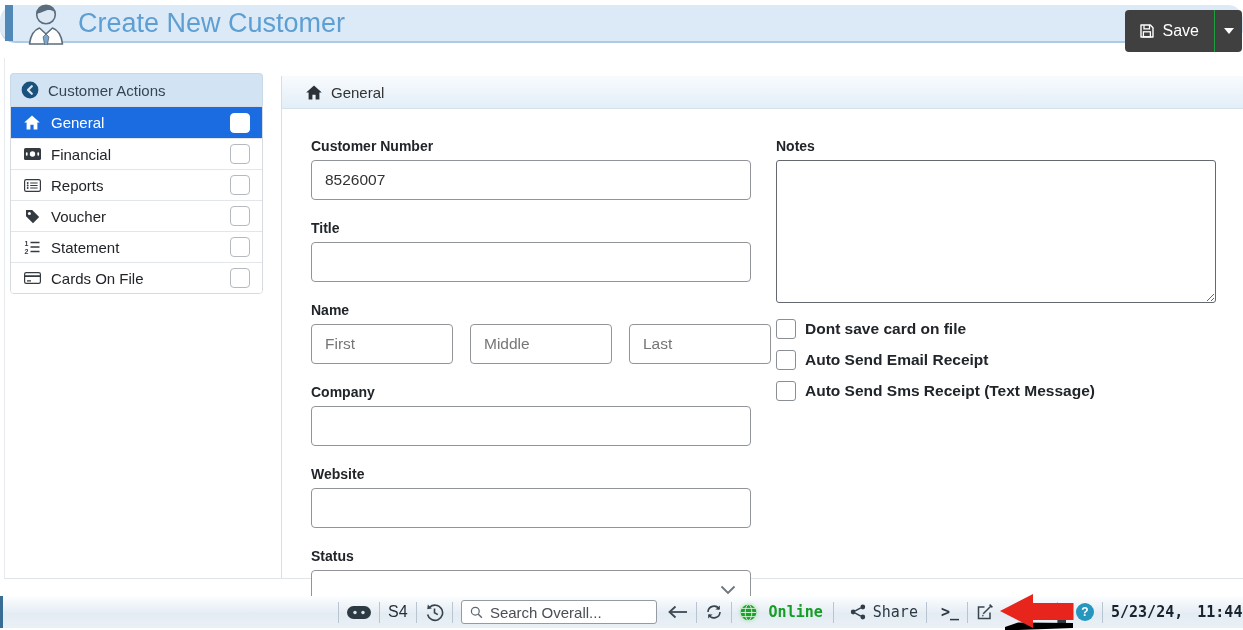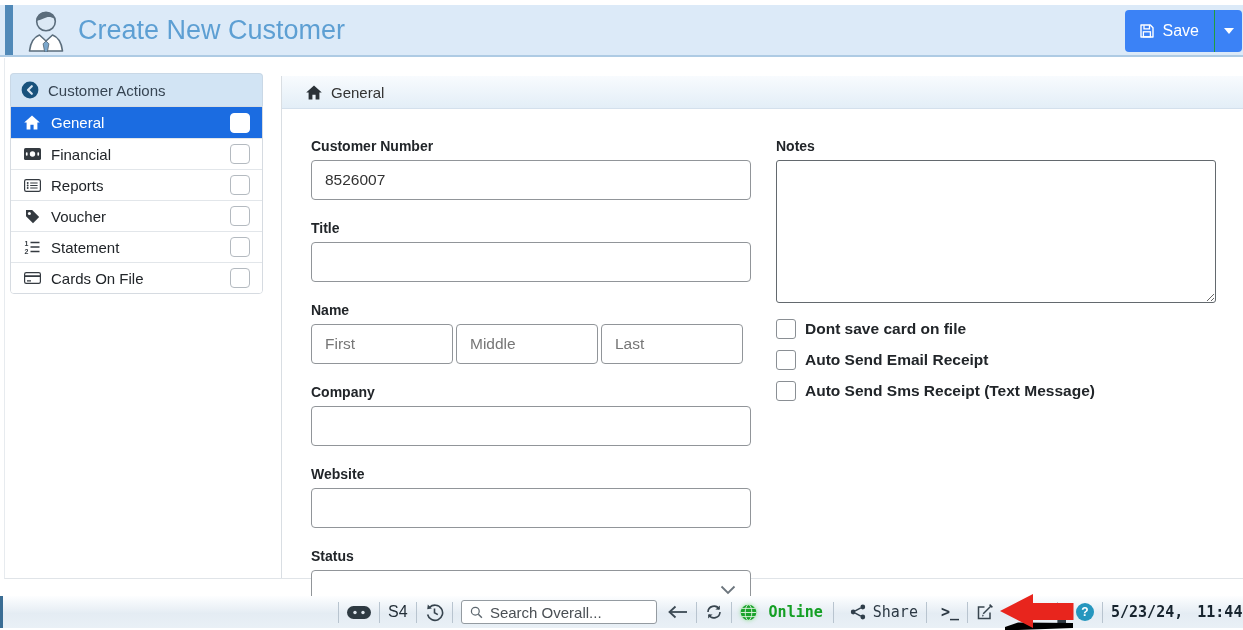--- a/index.html
+++ b/index.html
@@ -1,25 +1,25 @@
 <!DOCTYPE html>
 <html><head>
 <meta charset="utf-8">
 <style>
   * { box-sizing: border-box; margin: 0; padding: 0; }
   html, body { width: 1243px; height: 630px; overflow: hidden; }
   body { font-family: "Liberation Sans", sans-serif; background: #fff; position: relative; }
   svg { display: block; }
 
   
-  .header { position: absolute; left: 0; top: 5px; width: 100%; height: 52px; background: #dceaf8; border-bottom: 2px solid #aecbe4; display: flex; align-items: center; }
+  .header { position: absolute; left: 0; top: 5px; width: 100%; height: 38px; background: #dceaf8; border-bottom: 2px solid #aecbe4; display: flex; align-items: center; border-radius: 15px; }
   .header-accent { position: absolute; left: 5px; top: 0; width: 8px; height: 100%; background: #5089b8; }
   .person-wrap { margin-left: 26px; }
   .page-title { margin-left: 12px; font-size: 27px; font-weight: 400; color: #5d9fd3; }
-  .save-group { position: absolute; right: 1px; top: 5px; height: 42px; display: flex; align-items: stretch; background: #3b82f6; border-radius: 4px; color: #fff; cursor: pointer; justify-content: flex-end; }
+  .save-group { position: absolute; right: 1px; top: 5px; height: 42px; display: flex; align-items: stretch; background: #404040; border-radius: 4px; color: #fff; cursor: pointer; justify-content: flex-end; }
   .save-main { display: flex; align-items: center; gap: 8px; padding: 0 15px 0 14px; font-size: 16px; }
   .save-caret { width: 28px; border-left: 1px solid #1f9e3d; display: flex; align-items: center; justify-content: center; }
 
   
   .content-frame { position: absolute; left: 4px; top: 58px; width: 1239px; height: 521px; border-left: 1px solid #e7ebef; border-bottom: 1px solid #e0e4e8; }
 
   
   .sidebar { position: absolute; left: 10px; top: 73px; width: 253px; }
   .sb-header { height: 32px; background: #d2e4f4; border: 1px solid #c9d8e6; border-bottom: none; border-radius: 4px 4px 0 0; display: flex; align-items: center; padding: 16px 10px; gap: 9px; color: #374553; font-size: 15px; }
   .sb-list { list-style: none; border: 1px solid #d6dbe1; border-radius: 0 0 4px 4px; overflow: hidden; background: #fff; }
@@ -33,21 +33,21 @@
   
   .panel { position: absolute; left: 281px; top: 76px; width: 962px; height: 502px; border-left: 1px solid #d9dee3; background: #fff; }
   .panel-header { height: 33px; background: linear-gradient(#f8fbfe, #e3eef7); border-bottom: 1px solid #d4e0ec; display: flex; align-items: center; padding: 0 24px; gap: 9px; font-size: 15px; color: #333; }
   .form-body { position: relative; }
   .col-left { position: absolute; left: 29px; top: 0; width: 440px; }
   .col-right { position: absolute; left: 494px; top: 0; width: 440px; }
   .field-label { display: block; margin: 20px 0 6px; font-weight: 700; font-size: 14px; color: #212529; }
   .field-label.first { margin-top: 29px; }
   .tb { width: 100%; height: 40px; border: 1px solid #919599; border-radius: 4px; padding: 0 13px; font-size: 15.5px; color: #333; font-family: inherit; background: #fff; }
   .tb::placeholder { color: #767676; }
-  .name-row { display: flex; gap: 3px; }
+  .name-row { display: flex; gap: 17px; }
   .name-row .tb { width: 142px; }
   .select-box { position: relative; width: 100%; height: 40px; border: 1px solid #919599; border-radius: 4px; background: #fff; }
   .select-chevron { position: absolute; right: 14px; top: 14px; }
   .notes-ta { width: 100%; height: 143px; border: 1px solid #63696e; border-radius: 3px; resize: both; padding: 8px 12px; font-family: inherit; font-size: 15px; }
   .check-row { display: flex; align-items: center; gap: 9px; margin-top: 11px; height: 20px; }
   .check-row.first { margin-top: 12px; text-align: right; }
   .checkbox { width: 20px; height: 20px; border: 1px solid #8a8f94; border-radius: 3px; background: #fff; flex: none; }
   .check-label { font-weight: 700; font-size: 15.5px; color: #212529; }
 
   

